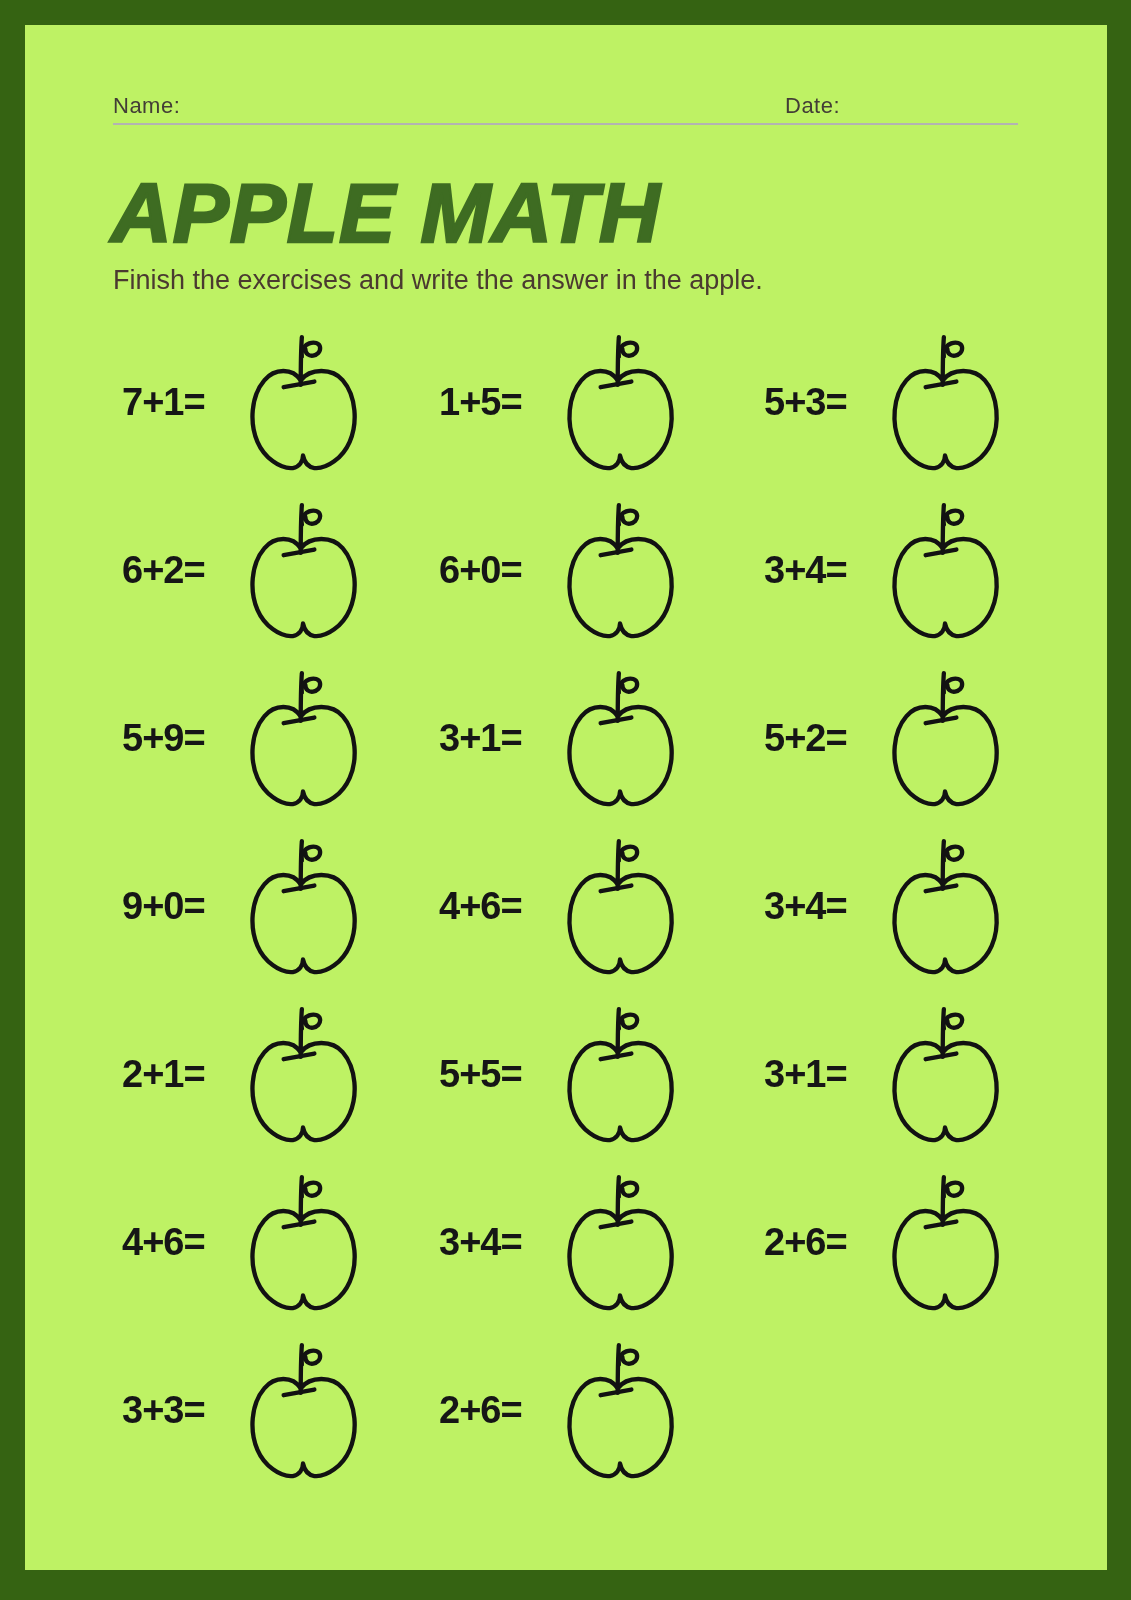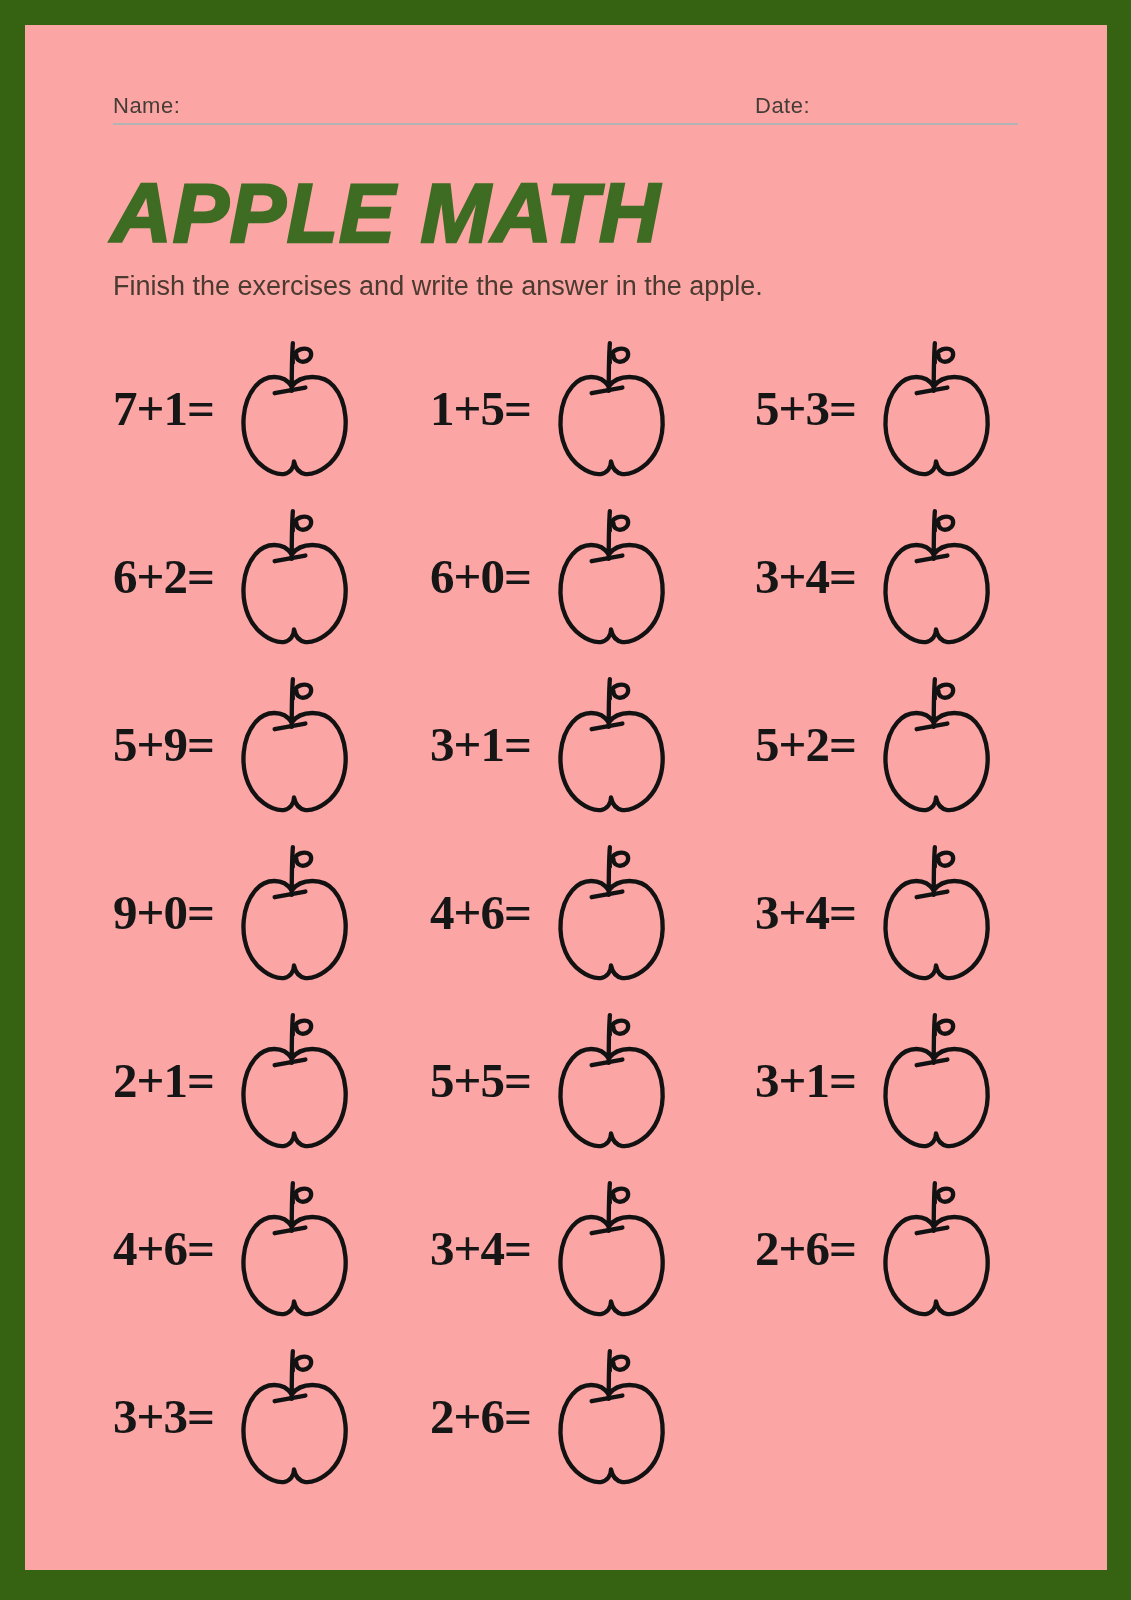--- a/index.html
+++ b/index.html
@@ -10,80 +10,81 @@
     background: #356312;
     font-family: "Liberation Sans", sans-serif;
     overflow: hidden;
   }
   .page {
     position: absolute;
     left: 25px;
     top: 25px;
     width: 1082px;
     height: 1545px;
-    background: #fca5a5;
+    background: #bef264;
   }
   
   .header {
     position: relative;
     margin: 68px 89px 0 88px;
     height: 32px;
     border-bottom: 2px solid #b3b3b3;
   }
   .field-label {
     font-size: 22px;
     color: #433d36;
     letter-spacing: 0.5px;
   }
   .name-label { position: absolute; left: 0; top: 0; }
-  .date-label { position: absolute; left: 642px; top: 0; }
+  .date-label { position: absolute; left: 672px; top: 0; }
   .name-line, .date-line {
     position: absolute;
     bottom: 0;
     height: 26px;
   }
   .name-line { left: 75px;  width: 560px; }
   .date-line { left: 705px; width: 199px; }
   
   .title {
     margin: 46px 0 0 86px;
     font-size: 84px;
     line-height: 1.0;
     font-weight: 900;
     letter-spacing: 1px;
     color: #3e6c22;
     -webkit-text-stroke: 2.5px #3e6c22;
     font-family: "Liberation Sans", sans-serif;
     font-style: italic;
   }
   .subtitle {
-    margin: 16px 0 0 88px;
+    margin: 10px 0 0 88px;
     font-size: 27px;
     color: #4a3a30;
   }
   
   .grid {
     margin: 22px 0 0 88px;
     display: grid;
     grid-template-columns: 317px 325px 326px;
   }
   .cell {
     height: 168px;
     display: flex;
     align-items: center;
   }
   .eq {
     width: 120px;
     flex: 0 0 120px;
-    font-family: Liberation Serif, serif;
+    font-family: Liberation Sans, sans-serif;
     font-weight: bold;
-    font-size: 49px;
+    font-size: 38px;
     letter-spacing: -1px;
     color: #161616;
     white-space: nowrap;
+    margin-left: 9px;
   }
   .answer {
     display: inline-block;
     width: 114px;
     height: 148px;
     margin-left: 4px;
   }
   .apple { width: 114px; height: 148px; display: block; }
 </style>
 </head>

